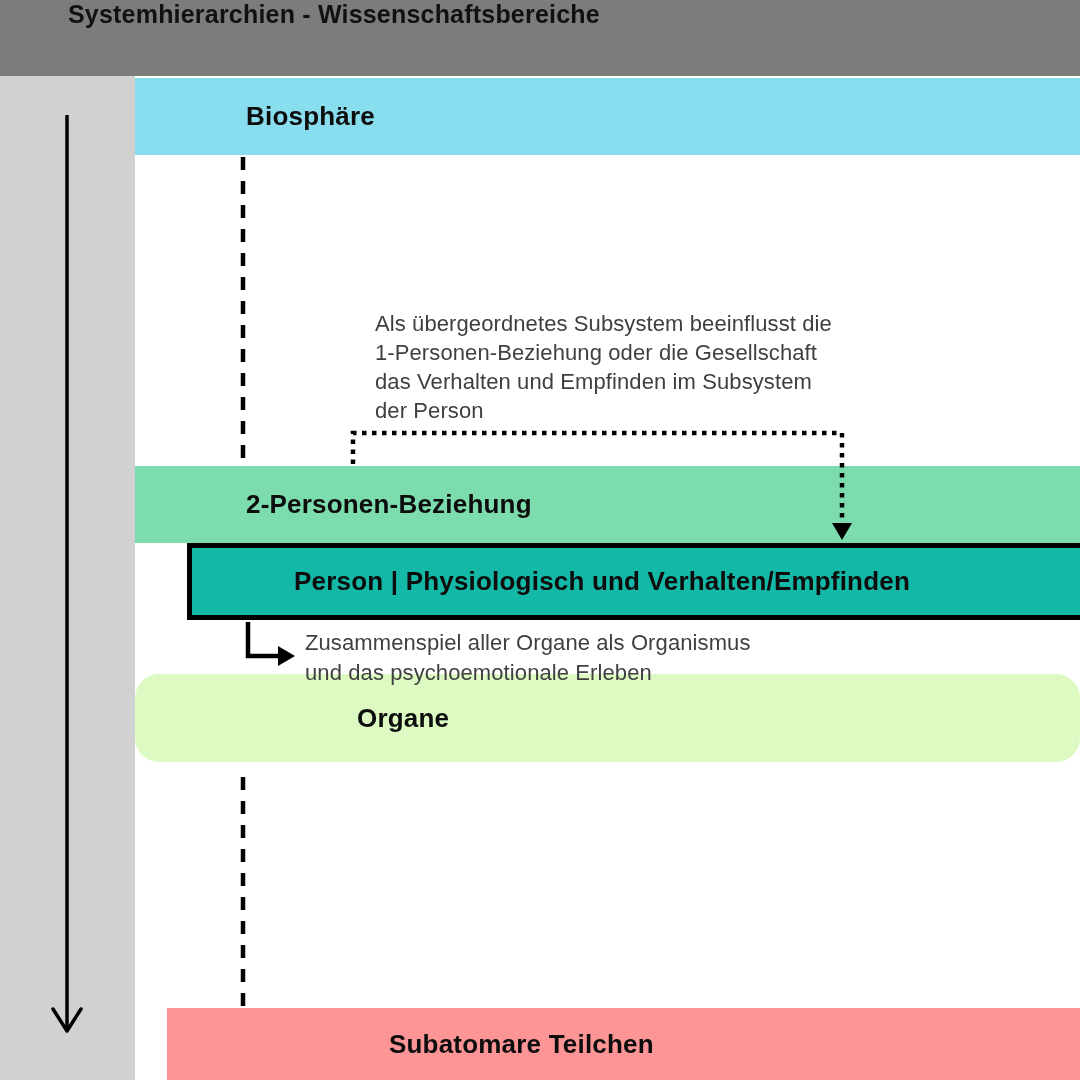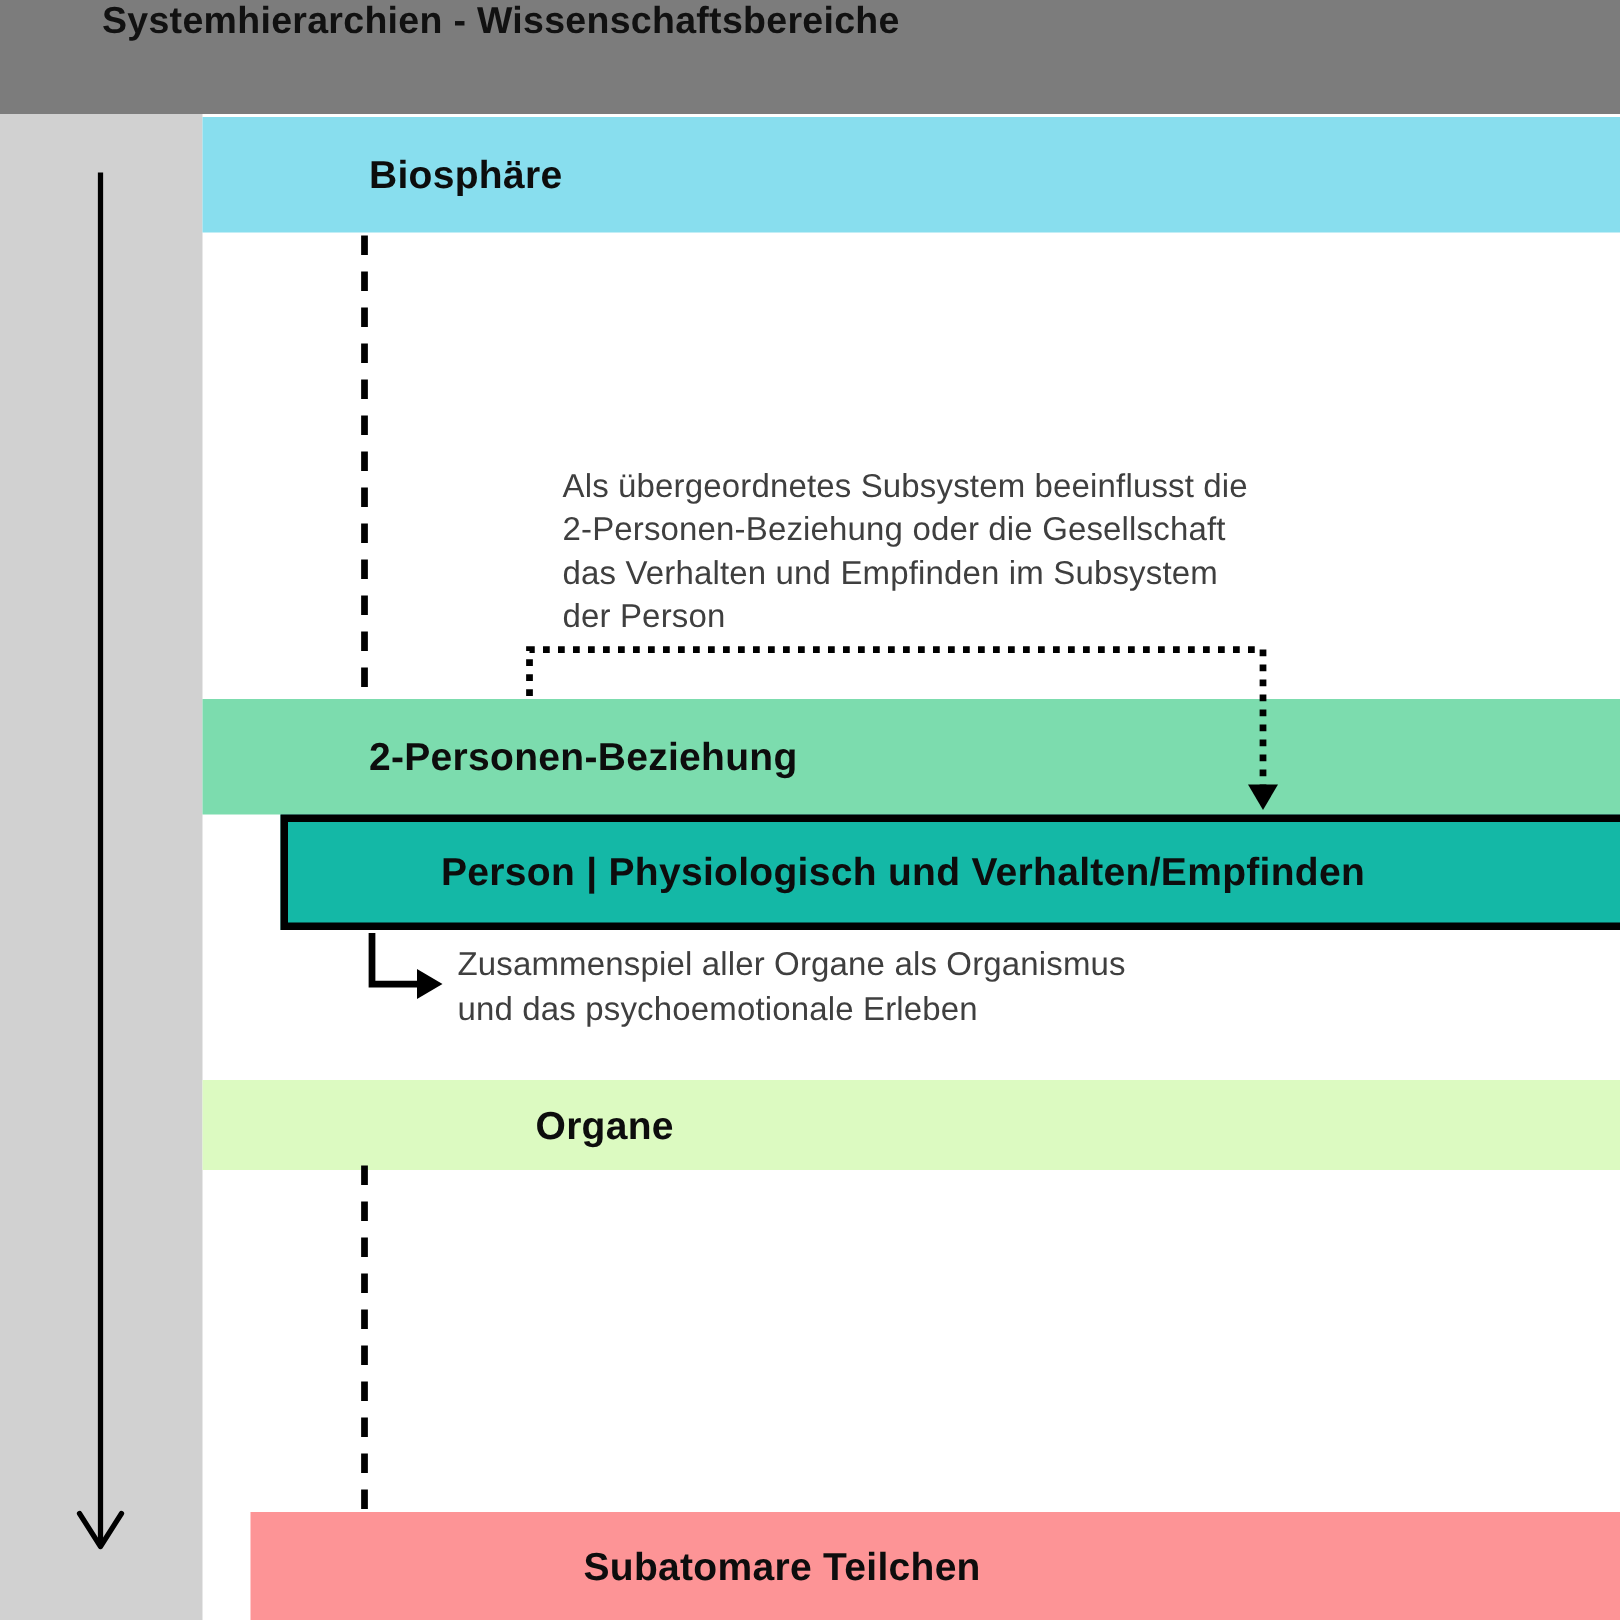--- a/index.html
+++ b/index.html
@@ -28,21 +28,21 @@
   }
   .band .band-label{
     font-size:26px;font-weight:bold;color:#0d0d0d;letter-spacing:.2px;
   }
   .band-biosphaere{top:78px;height:77px;}
   .band-beziehung{top:466px;height:77px;}
   .band-person{
     top:543px;left:139px;width:925px;height:67px;
     border:5px solid #000;
   }
-  .band-organe{top:720px;height:60px;}
+  .band-organe{top:674px;height:88px;border-radius:24px;}
   .band-subatomar{top:1008px;height:72px;margin-left:32px;}
   .pad-inner{padding-left:111px;}
   .pad-inner-box{padding-left:102px;}
   .pad-mid{padding-left:222px;}
   
   .note{
     position:absolute;color:#3F3F3F;font-size:22px;line-height:29px;
     white-space:pre-line;font-weight:400;letter-spacing:.1px;
   }
   .note-subsystem{left:375px;top:309px;}
@@ -76,21 +76,21 @@
 
 <div class="band band-organe" style="background-color: rgb(220, 250, 193);">
   <div class="band-label pad-mid">Organe</div>
 </div>
 
 <div class="band band-subatomar" style="background-color: rgb(253, 148, 150);">
   <div class="band-label pad-mid">Subatomare Teilchen</div>
 </div>
 
 <div class="note note-subsystem">Als übergeordnetes Subsystem beeinflusst die
-2-Personen-Beziehung oder die Gesellschaft
+1-Personen-Beziehung oder die Gesellschaft
 das Verhalten und Empfinden im Subsystem
 der Person</div>
 <div class="note note-organism">Zusammenspiel aller Organe als Organismus
 und das psychoemotionale Erleben</div>
 
 <svg class="overlay" viewBox="0 0 1080 1080" aria-hidden="true">
 
   <g>
     <line x1="67" y1="115" x2="67" y2="1028" stroke="#000" stroke-width="3.5"></line>
     <path d="M 53 1009 L 67 1031 L 81 1009" fill="none" stroke="#000" stroke-width="3.5" stroke-linecap="round" stroke-linejoin="round"></path>

